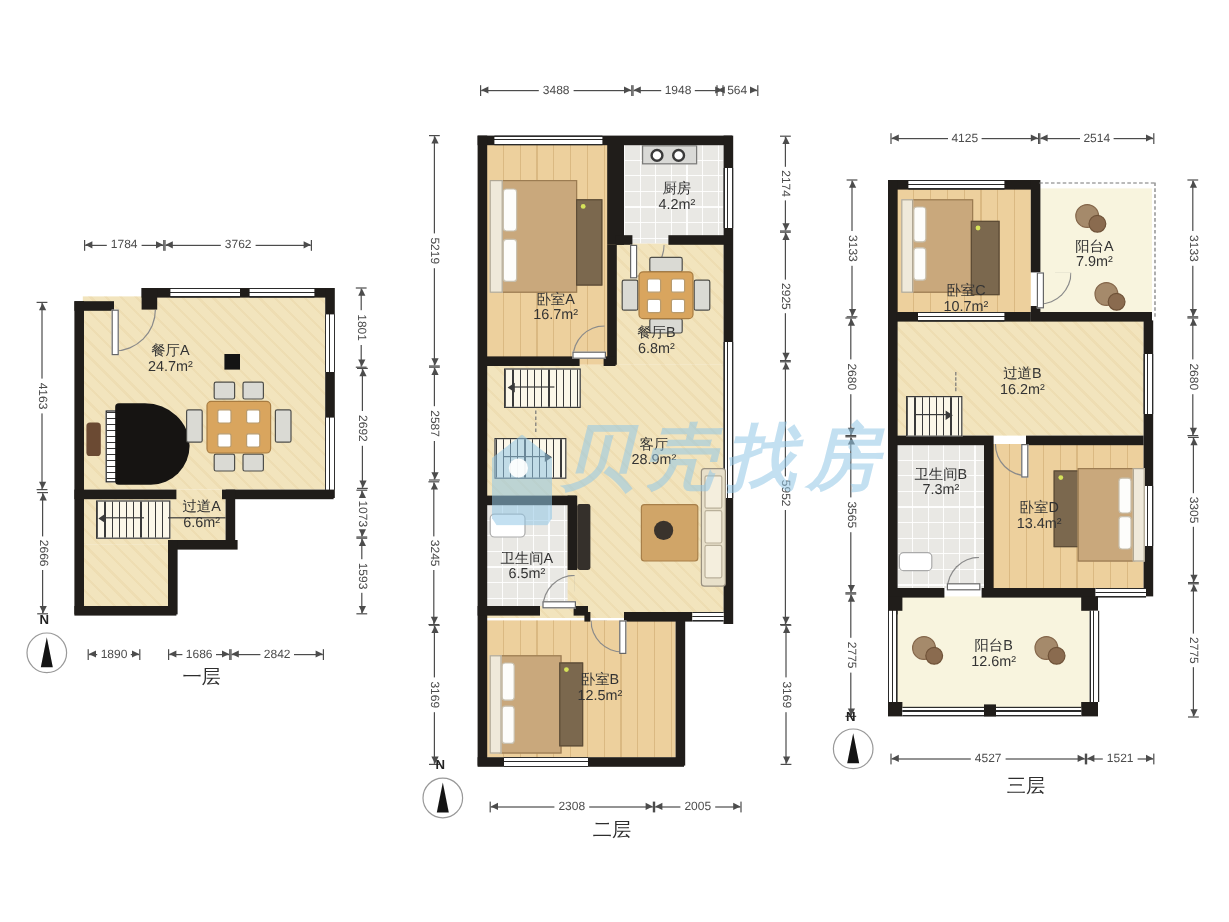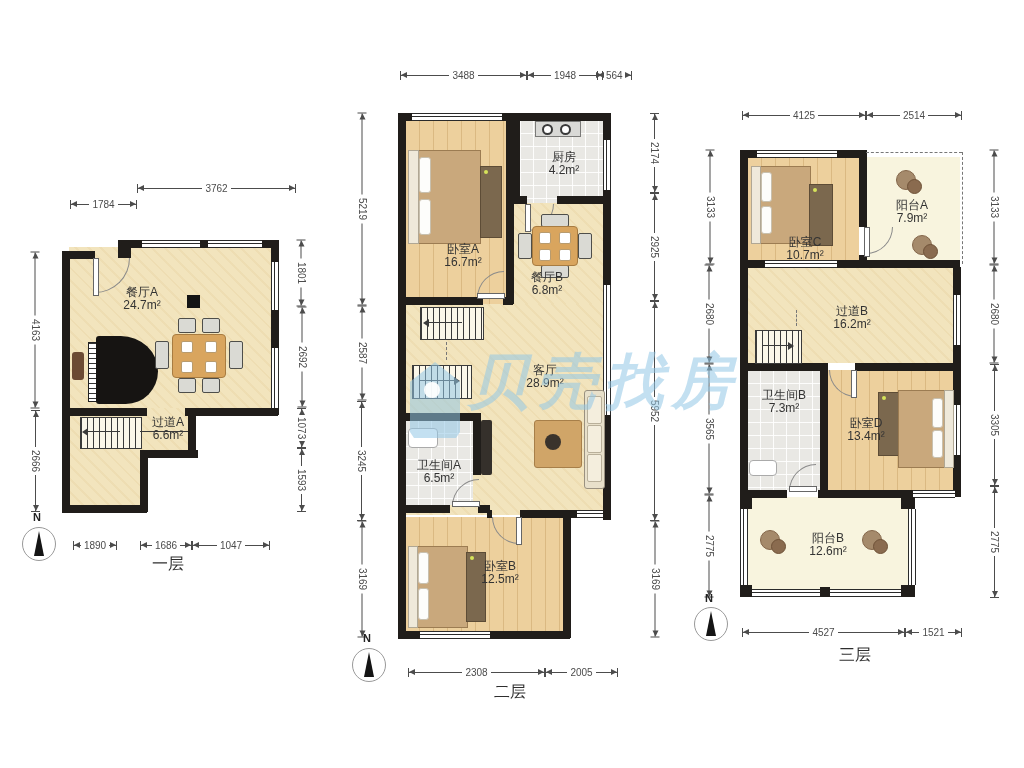--- a/index.html
+++ b/index.html
@@ -129,21 +129,21 @@
     </div>
     <div class="flabel" style="left:118px;top:554px">一层</div>
 
     <div class="dim" style="left:70px;top:198px;width:67px">
         <span class="tick"></span>
         <span class="ln al"></span>
         <span class="lab">1784</span>
         <span class="ln ar"></span>
         <span class="tick"></span>
       </div>
-    <div class="dim" style="left:137px;top:182px;width:159px">
+    <div class="dim" style="left:137px;top:198px;width:123px">
         <span class="tick"></span>
         <span class="ln al"></span>
         <span class="lab">3762</span>
         <span class="ln ar"></span>
         <span class="tick"></span>
       </div>
 
     <div class="dim" style="left:73px;top:539px;width:44px">
         <span class="tick"></span>
         <span class="ln al"></span>
@@ -154,21 +154,21 @@
     <div class="dim" style="left:140px;top:539px;width:52px">
         <span class="tick"></span>
         <span class="ln al"></span>
         <span class="lab">1686</span>
         <span class="ln ar"></span>
         <span class="tick"></span>
       </div>
     <div class="dim" style="left:192px;top:539px;width:78px">
         <span class="tick"></span>
         <span class="ln al"></span>
-        <span class="lab">1047</span>
+        <span class="lab">2842</span>
         <span class="ln ar"></span>
         <span class="tick"></span>
       </div>
 
     <div class="dim v" style="left:-43px;top:324px;width:157px">
         <span class="tick"></span>
         <span class="ln al"></span>
         <span class="lab">4163</span>
         <span class="ln ar"></span>
         <span class="tick"></span>

